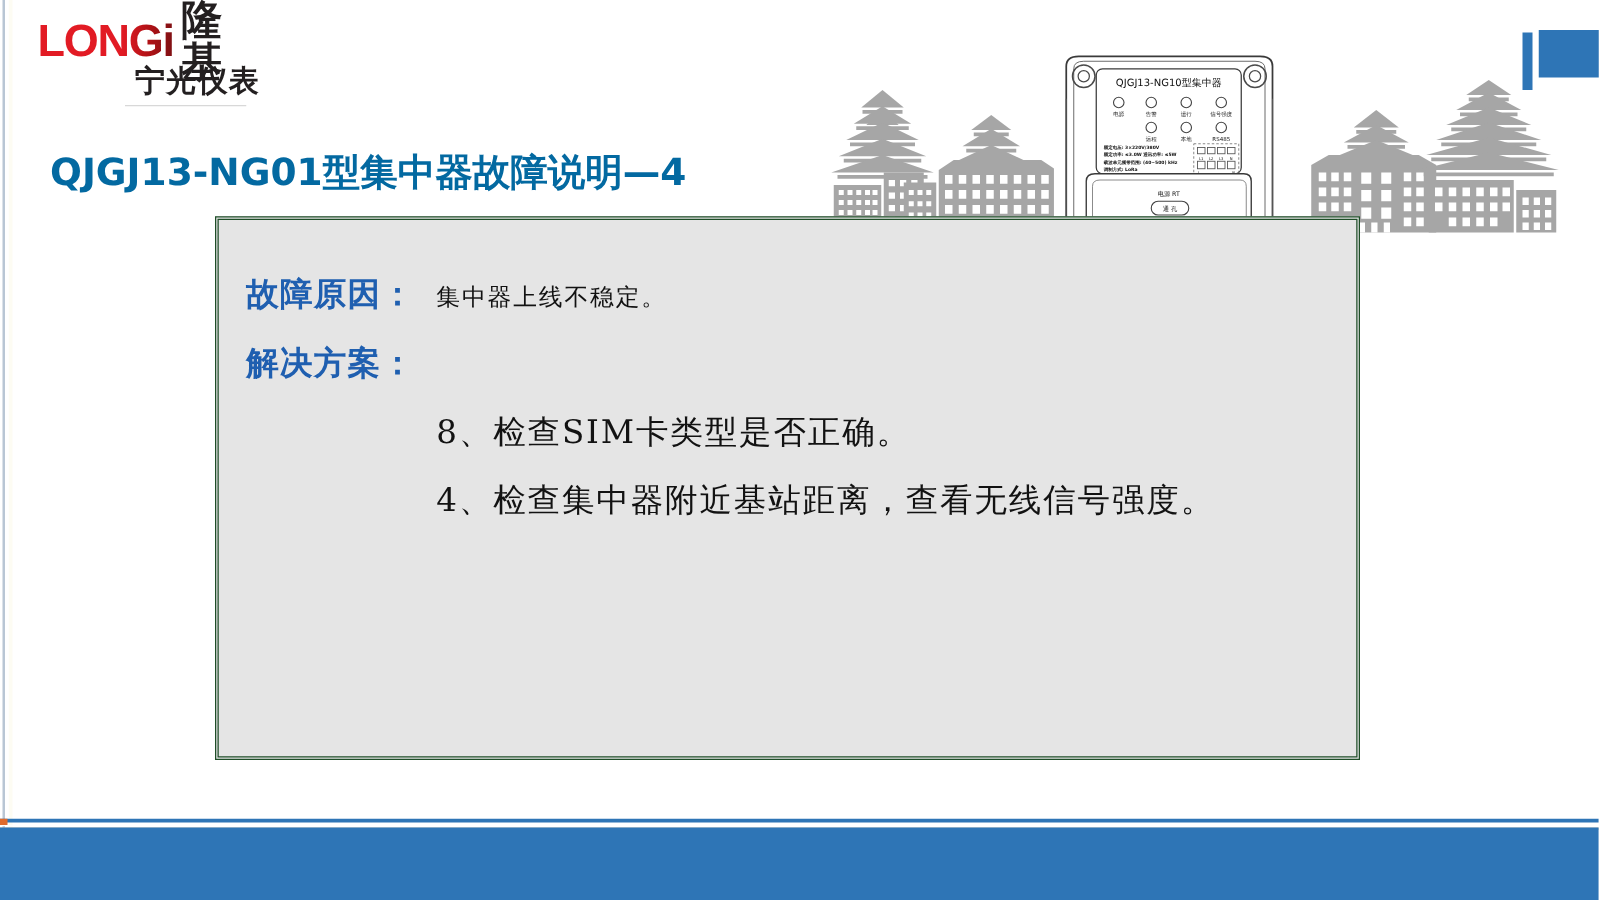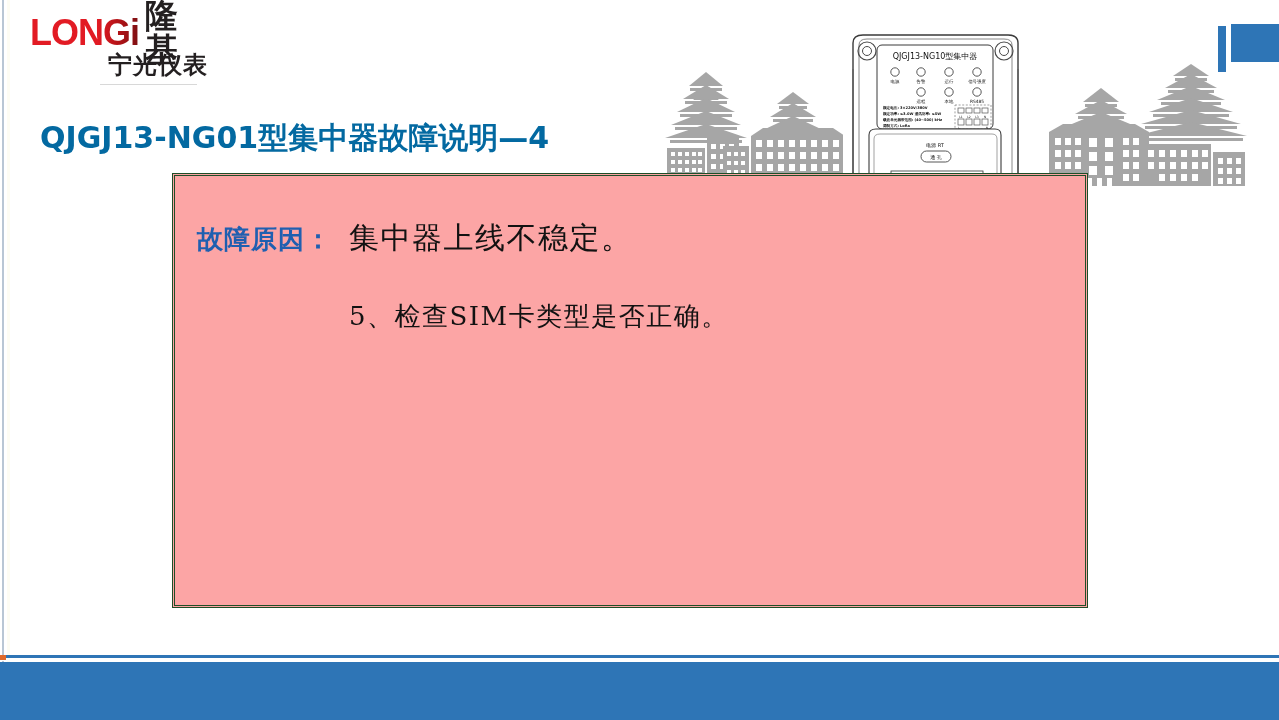--- a/index.html
+++ b/index.html
@@ -44,38 +44,38 @@
 
   
   .flag-bar{position:absolute;left:1218px;top:26px;width:8px;height:46px;background:#2e75b6;}
   .flag-rect{position:absolute;left:1231px;top:24px;width:52px;height:38px;background:#2e75b6;}
 
   
   .skyline{position:absolute;z-index:1;}
   .skyline svg{display:block;}
 
   
-  .device{position:absolute;left:843px;top:29px;width:185px;height:195px;z-index:4;}
+  .device{position:absolute;left:843px;top:39px;width:185px;height:195px;z-index:4;}
 
   
   .content-box{
     position:absolute;left:172px;top:173px;width:916px;height:435px;
-    background:#fca5a5;border:3px double #1f4e28;z-index:5;box-sizing:border-box;
+    background:#e5e5e5;border:3px double #1f4e28;z-index:5;box-sizing:border-box;
   }
   .content-inner{position:absolute;left:0;top:0;right:0;bottom:0;padding:42px 22px 0 22px;}
 
   .line{display:flex;align-items:baseline;margin-bottom:20px;}
   .lbl{
     font-family:"DejaVu Serif","Liberation Serif",serif;
     font-weight:bold;color:#1f5fb0;font-size:26px;white-space:nowrap;width:152px;
     letter-spacing:1px;
   }
   .txt{
     font-family:Liberation Mono, monospace;
-    font-size:30px;color:#121212;letter-spacing:1.5px;white-space:nowrap;
+    font-size:19px;color:#121212;letter-spacing:1.5px;white-space:nowrap;
   }
   .sol-item{
     font-family:"DejaVu Serif","Liberation Serif",serif;
     font-size:26px;color:#121212;letter-spacing:1.5px;white-space:nowrap;
     margin-left:152px;margin-bottom:20px;
   }
 
   
   .footer-line{position:absolute;left:0;top:655px;width:1279px;height:3px;background:#2e75b6;}
   .footer-line-thin{position:absolute;left:0;top:660px;width:1279px;height:1px;background:#ffffff;}
@@ -433,23 +433,25 @@
 
   <div class="content-box">
     <div class="content-inner">
 
       <div class="line">
         <span class="lbl">故障原因：</span>
         <span class="txt">集中器上线不稳定。</span>
       </div>
 
       <div class="line">
+        <span class="lbl">解决方案：</span>
       </div>
 
-      <div class="sol-item">5、检查SIM卡类型是否正确。</div>
+      <div class="sol-item">8、检查SIM卡类型是否正确。</div>
+      <div class="sol-item">4、检查集中器附近基站距离，查看无线信号强度。</div>
 
     </div>
   </div>
 
   <div class="footer-line"></div>
   <div class="footer-accent"></div>
   <div class="footer-line-thin"></div>
   <div class="footer-band-top"></div>
   <div class="footer-band">
     

